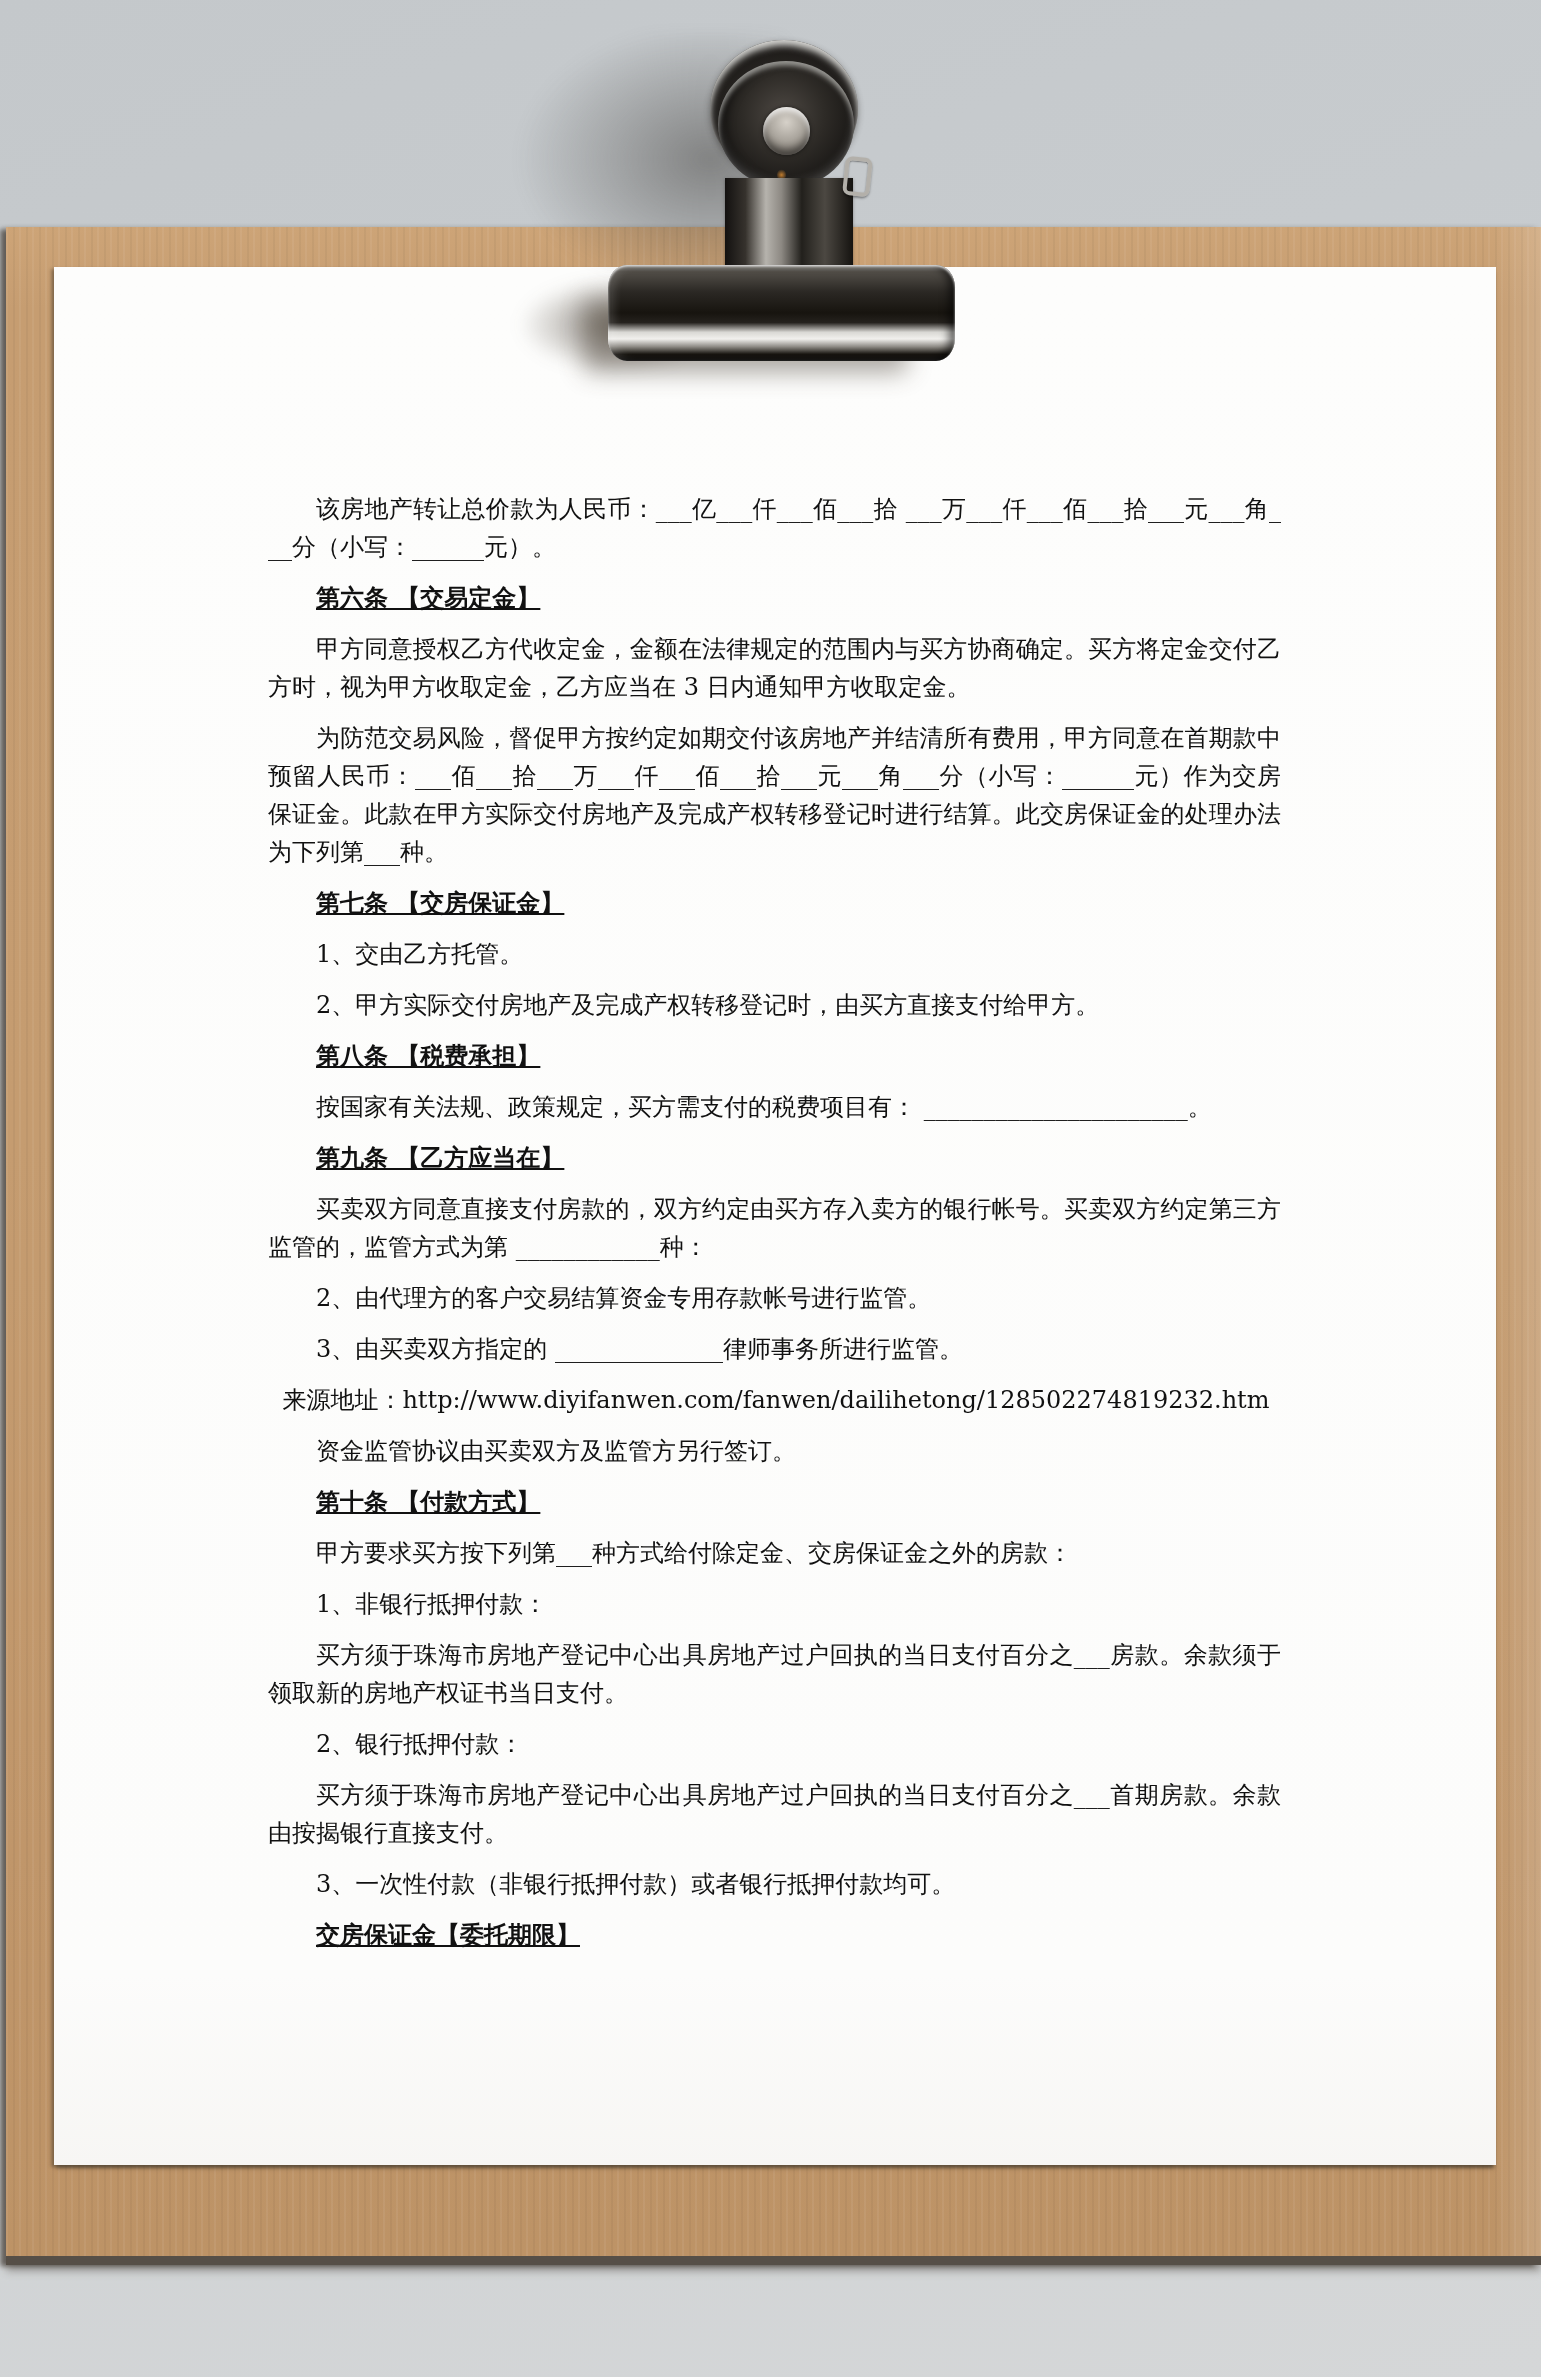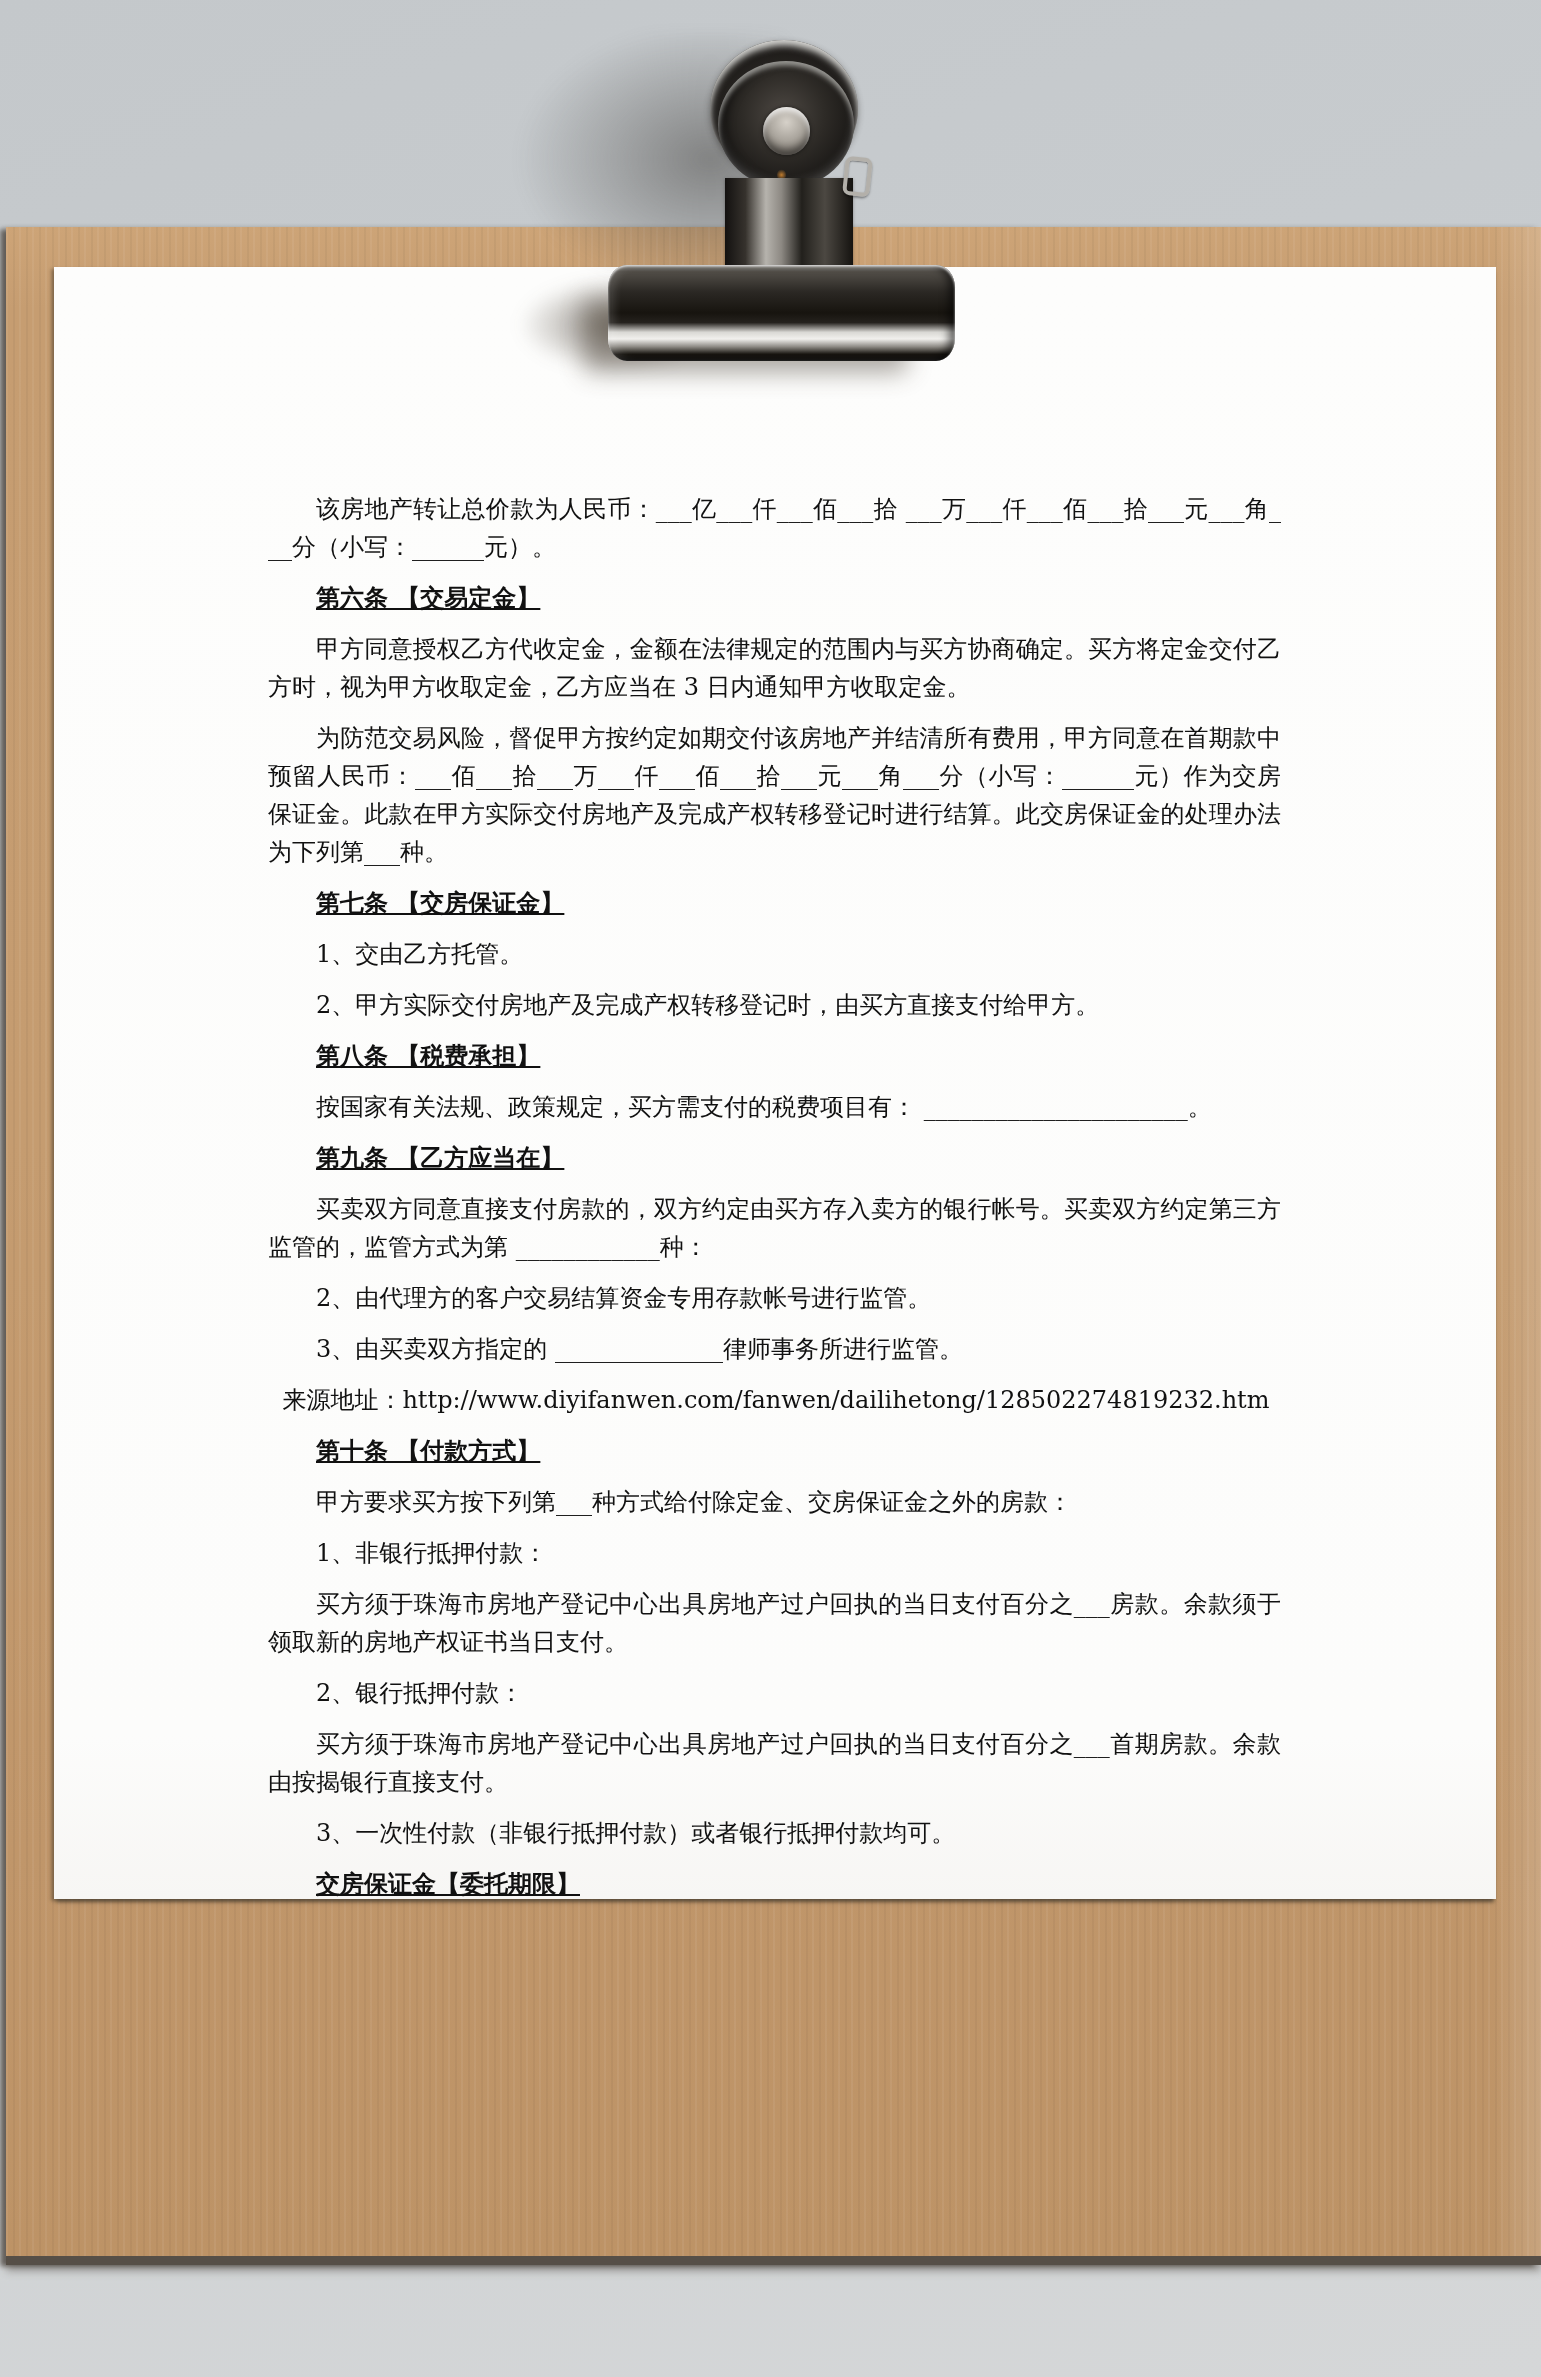--- a/index.html
+++ b/index.html
@@ -13,21 +13,21 @@
   .board{position:absolute;left:6.4px;top:227px;width:1535px;height:2029px;
          background:linear-gradient(180deg,#cda477 0%,#c69d71 4%,#c59c70 45%,#c0966a 80%,#bd9366 100%);
          border-bottom:9.6px solid #564f47;
          box-shadow:-5.6px 2.4px 4.8px rgba(55,48,40,.65), 0 5.6px 8px rgba(85,78,68,.45);}
   .board::before{content:"";position:absolute;inset:0;
          background:repeating-linear-gradient(90deg,rgba(255,255,255,.06) 0 1.6px,rgba(0,0,0,0) 1.6px 7.2px,rgba(0,0,0,.04) 7.2px 8.8px,rgba(0,0,0,0) 8.8px 13px);}
   .board::after{content:"";position:absolute;top:0;right:0;width:48px;height:100%;
          background:linear-gradient(90deg,rgba(255,255,255,0) 0%,rgba(255,255,255,.16) 100%);}
 
   
-  .paper{position:absolute;left:54px;top:267px;width:1442px;height:1632px;
+  .paper{position:absolute;left:54px;top:267px;width:1442px;height:1898px;
          background:linear-gradient(180deg,#fdfdfc 0%,#fcfcfb 90%,#f7f6f4 100%);
          box-shadow:-3.2px 2.4px 3.2px rgba(70,60,45,.45), 0 4.8px 4px -1.6px rgba(52,48,40,.6);
          z-index:2;}
 
   .doc-body{position:absolute;left:214px;top:223px;width:1013px;
             font-size:24px;line-height:38px;color:#111;}
   .para{margin:0 0 13px 0;text-indent:2em;text-align:justify;word-break:break-all;}
   .para.heading{font-weight:bold;text-decoration:underline;}
   .para.source{text-indent:0.6em;}
 
@@ -87,20 +87,21 @@
         <p class="para heading">第七条 【交房保证金】</p>
         <p class="para body">1、交由乙方托管。</p>
         <p class="para body">2、甲方实际交付房地产及完成产权转移登记时，由买方直接支付给甲方。</p>
         <p class="para heading">第八条 【税费承担】</p>
         <p class="para body">按国家有关法规、政策规定，买方需支付的税费项目有： ______________________。</p>
         <p class="para heading">第九条 【乙方应当在】</p>
         <p class="para body">买卖双方同意直接支付房款的，双方约定由买方存入卖方的银行帐号。买卖双方约定第三方监管的，监管方式为第 ____________种：</p>
         <p class="para body">2、由代理方的客户交易结算资金专用存款帐号进行监管。</p>
         <p class="para body">3、由买卖双方指定的 ______________律师事务所进行监管。</p>
         <p class="para source">来源地址：http://www.diyifanwen.com/fanwen/dailihetong/128502274819232.htm</p>
+        <p class="para body">资金监管协议由买卖双方及监管方另行签订。</p>
         <p class="para heading">第十条 【付款方式】</p>
         <p class="para body">甲方要求买方按下列第___种方式给付除定金、交房保证金之外的房款：</p>
         <p class="para body">1、非银行抵押付款：</p>
         <p class="para body">买方须于珠海市房地产登记中心出具房地产过户回执的当日支付百分之___房款。余款须于领取新的房地产权证书当日支付。</p>
         <p class="para body">2、银行抵押付款：</p>
         <p class="para body">买方须于珠海市房地产登记中心出具房地产过户回执的当日支付百分之___首期房款。余款由按揭银行直接支付。</p>
         <p class="para body">3、一次性付款（非银行抵押付款）或者银行抵押付款均可。</p>
         <p class="para heading">交房保证金【委托期限】</p>
       </div>
   </div>

